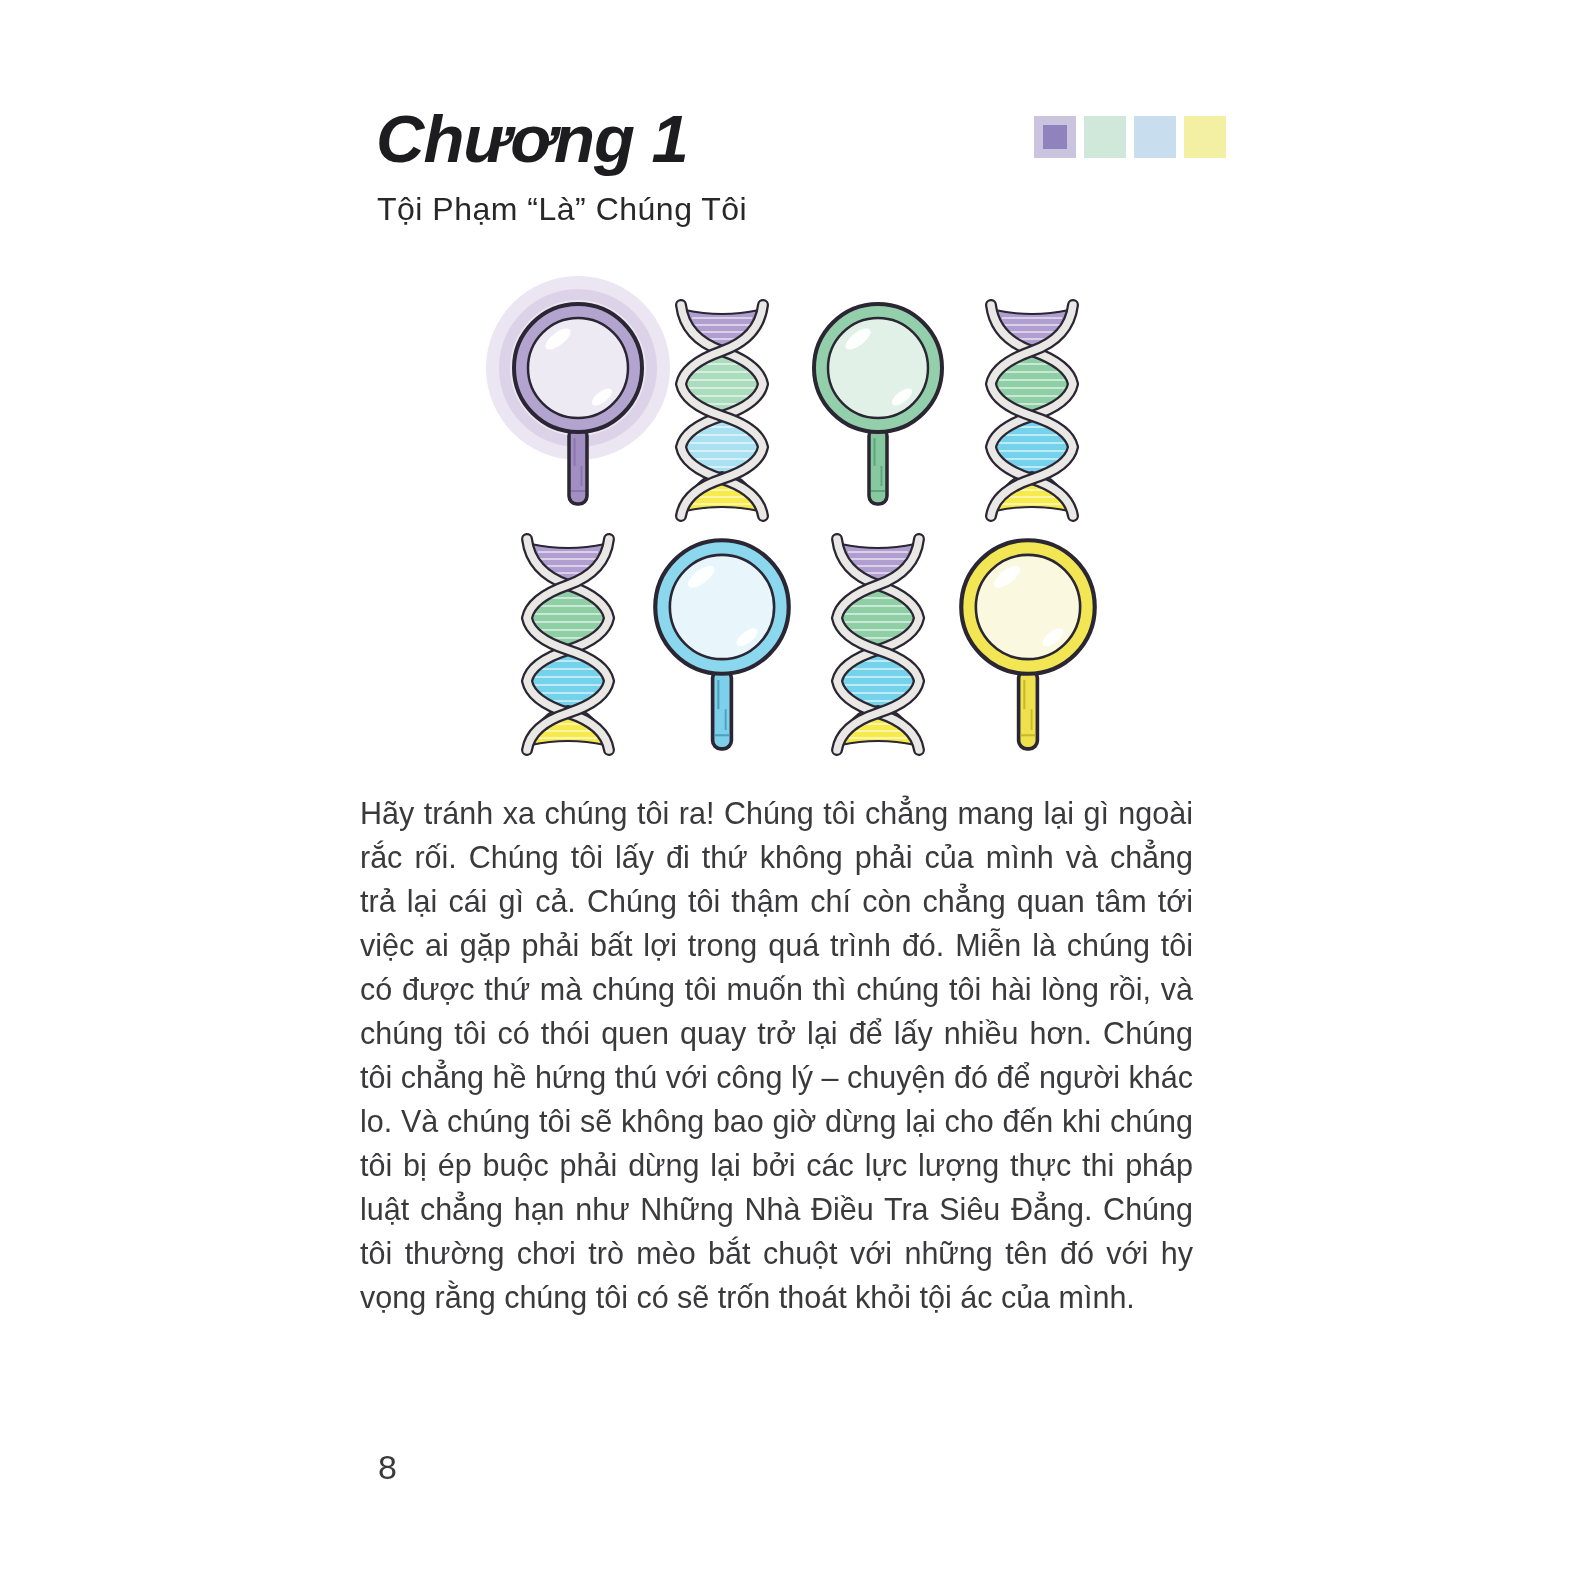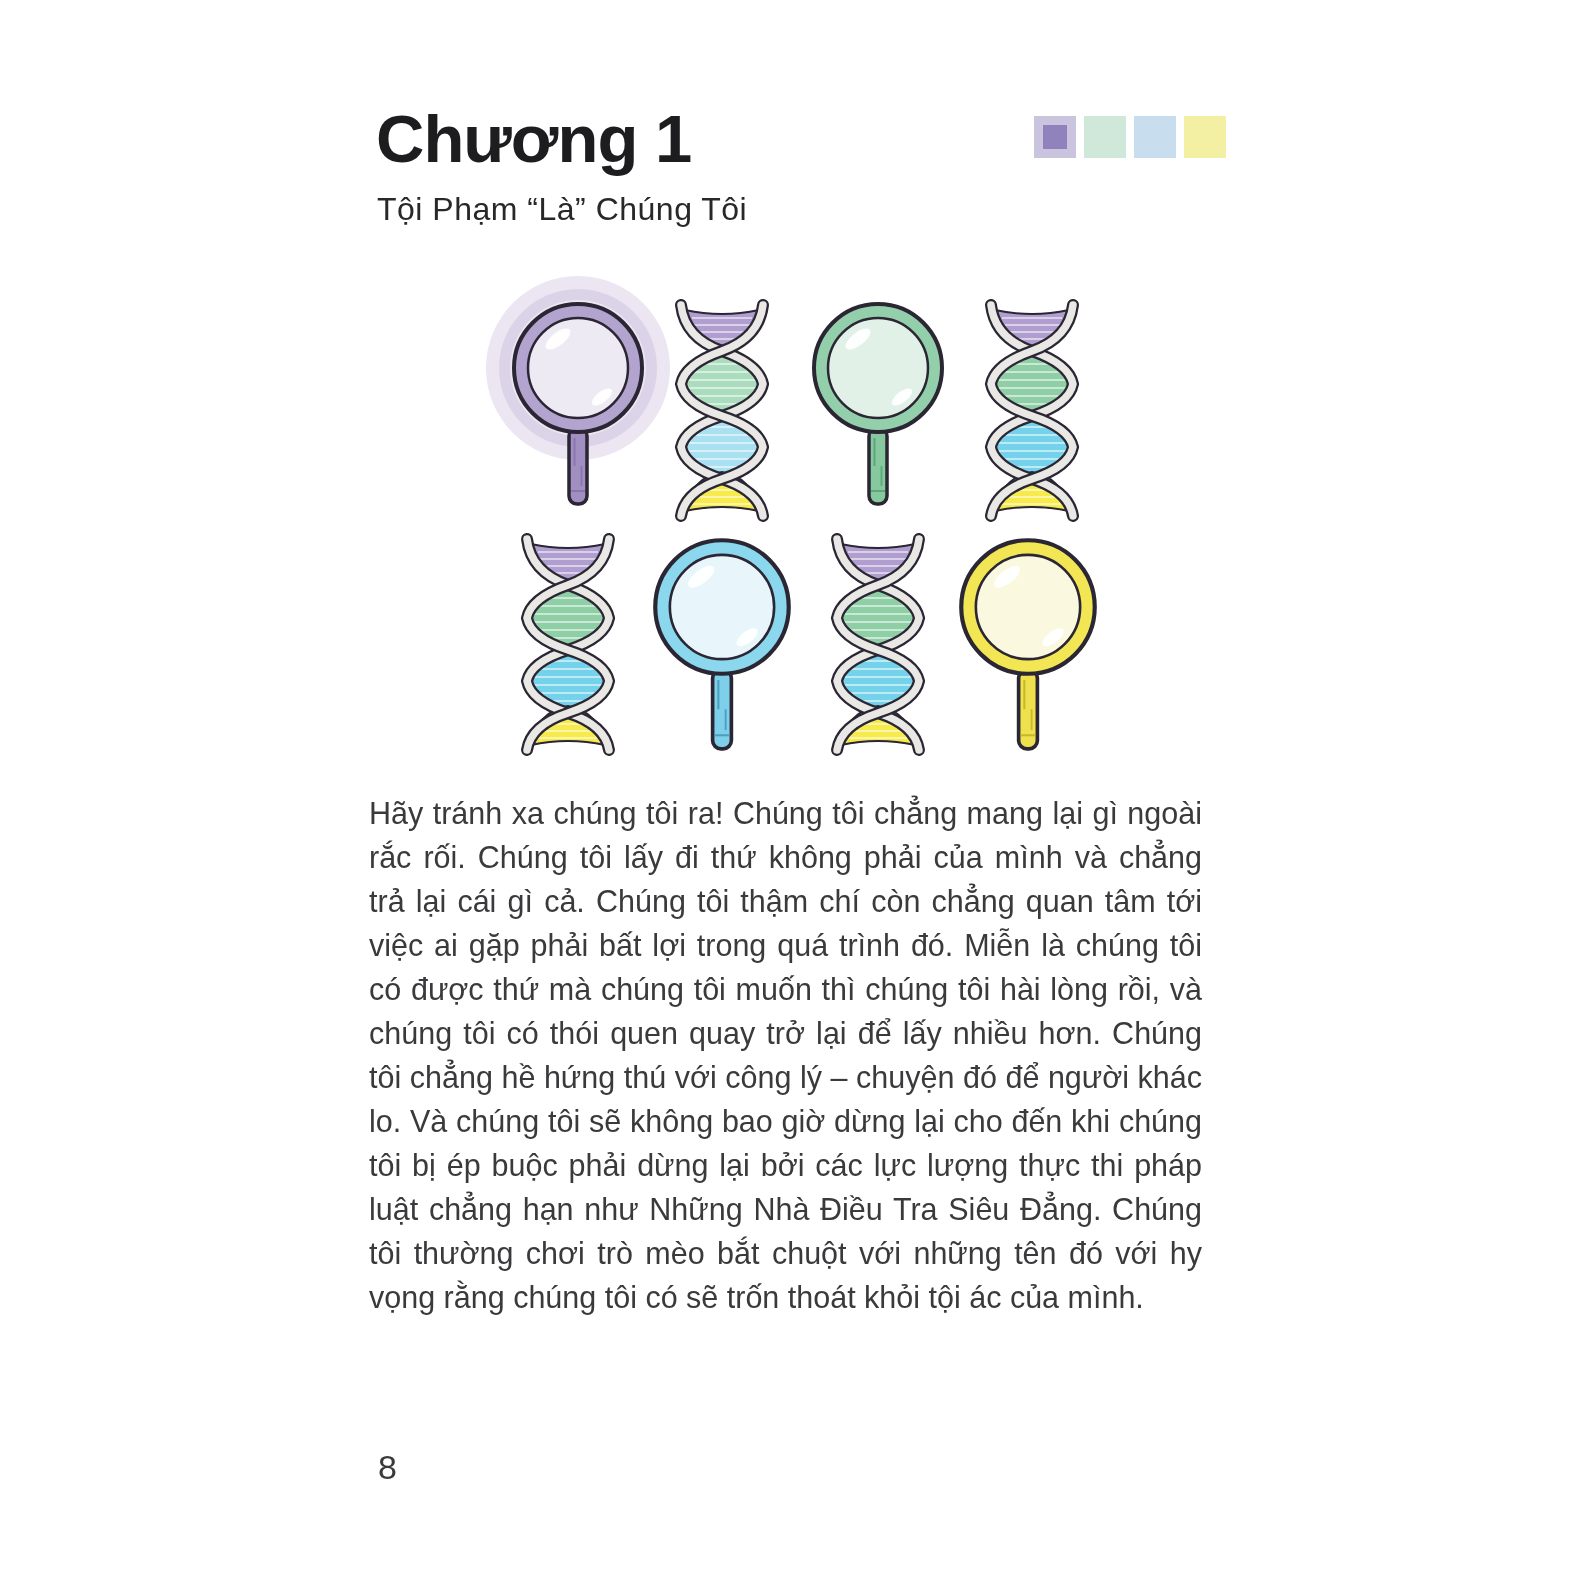--- a/index.html
+++ b/index.html
@@ -3,21 +3,21 @@
 <meta charset="utf-8">
 <style>
   html,body{margin:0;padding:0;background:#ffffff;}
   .page{
     position:relative;width:1573px;height:1573px;background:#ffffff;overflow:hidden;
     font-family:"Liberation Sans", sans-serif;
   }
   
   .chapter-label{
     position:absolute;left:376px;top:100px;margin:0;
-    font-size:67px;font-weight:bold;letter-spacing:-1px;color:#1d1d1f;
+    font-size:67px;font-weight:bold;letter-spacing:-1px;color:#1d1d1f;font-style:italic;
   }
   .chapter-title{
     position:absolute;left:377px;top:191px;margin:0;
     font-size:32px;font-weight:400;letter-spacing:0.5px;color:#28282a;
   }
   .swatches{position:absolute;left:1034px;top:116px;display:flex;gap:8px;}
   .sw{width:42px;height:42px;display:flex;align-items:center;justify-content:center;}
   .sw-inner{width:24px;height:24px;display:block;}
   
   .illustration{position:absolute;left:0;top:0;width:1573px;height:780px;}
@@ -25,21 +25,21 @@
   .mag-purple{left:508px;top:298px;width:140px;height:210px;}
   .dna-1{left:672px;top:298px;width:100px;height:225px;}
   .mag-green{left:808px;top:298px;width:140px;height:210px;}
   .dna-2{left:982px;top:298px;width:100px;height:225px;}
   .dna-3{left:518px;top:532px;width:100px;height:225px;}
   .mag-blue{left:649px;top:534px;width:146px;height:219px;}
   .dna-4{left:828px;top:532px;width:100px;height:225px;}
   .mag-yellow{left:955px;top:534px;width:146px;height:219px;}
   
   .body-text{
-    position:absolute;left:369px;top:791px;width:833px;margin:0;
+    position:absolute;left:360px;top:791px;width:833px;margin:0;
     font-size:30.5px;line-height:44px;color:#3a3a3c;
     text-align:justify;
   }
   .page-number{
     position:absolute;left:378px;top:1448px;
     font-size:34px;color:#3a3a3c;
   }
 </style>
 </head>
 <body>

